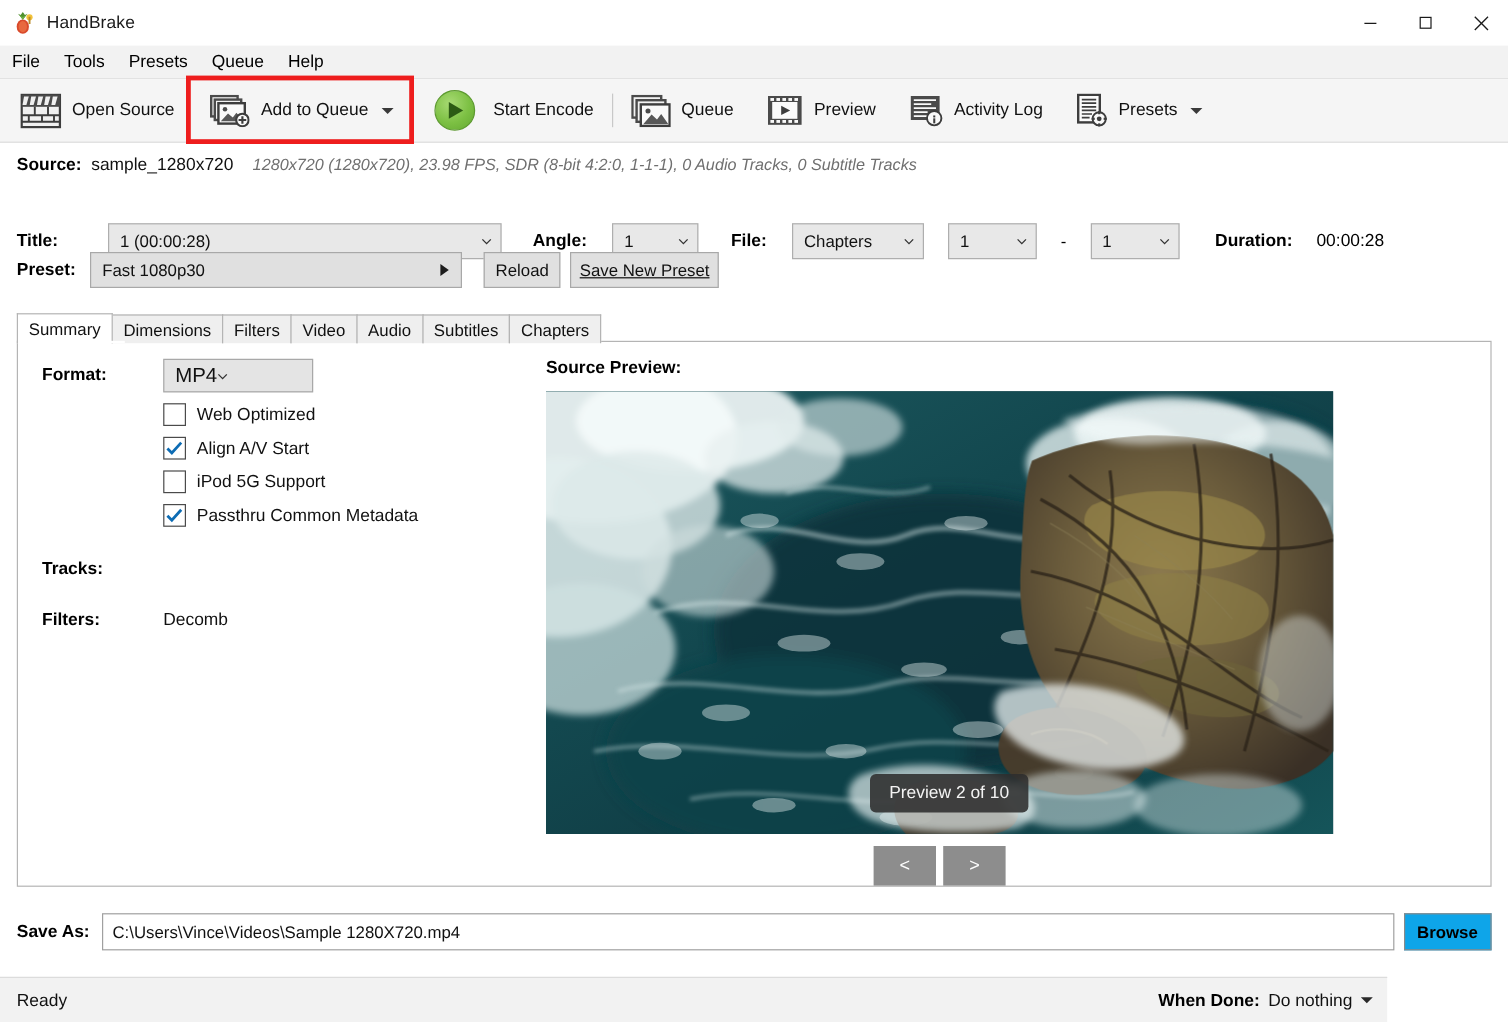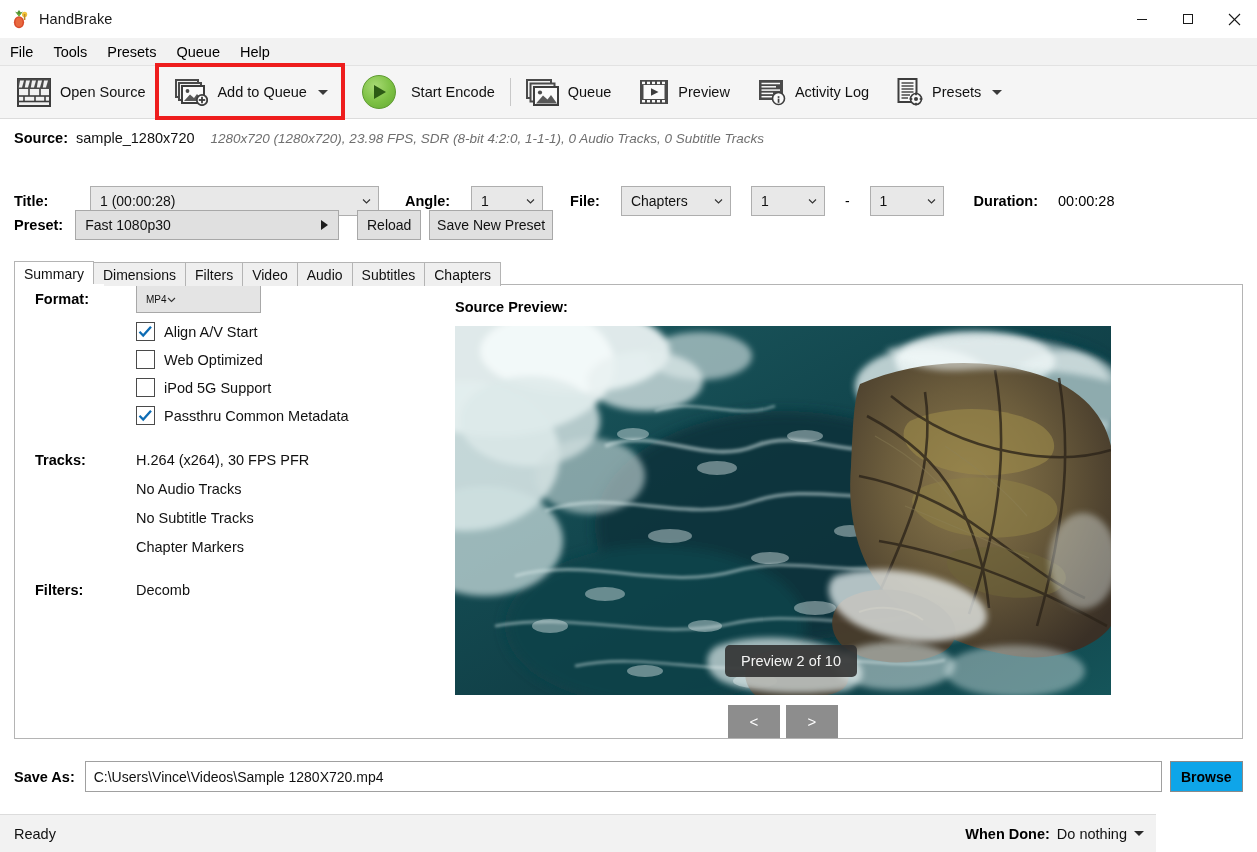--- a/index.html
+++ b/index.html
@@ -101,21 +101,21 @@
     width:9px; height:9px;
   }
   .chev svg { display:block; }
 
   
   .preset-row {
     position:absolute; left:0; top:210px; width:1257px; height:30px;
     display:flex; align-items:center; padding-left:14px;
   }
   .preset-combo {
-    position:relative; height:30px; width:264px; background:#e0e0e0;
+    position:relative; height:30px; width:310px; background:#e0e0e0;
     border:1px solid #a8a8a8; display:flex; align-items:center;
     padding:0 9px; font-size:14px; color:#111; margin-left:12px;
   }
   .preset-combo .arrow-right {
     position:absolute; right:10px; top:50%; transform:translateY(-50%);
     width:0;height:0;border-top:5px solid transparent;border-bottom:5px solid transparent;
     border-left:7px solid #1d1d1d;
   }
   .btn {
     height:30px; background:#e0e0e0; border:1px solid #a8a8a8;
@@ -139,28 +139,28 @@
   .tabpanel {
     position:absolute; left:14px; top:284px; width:1229px; height:455px;
     border:1px solid #b4b4b4; background:#ffffff; z-index:2;
   }
   .tabpanel-mask {
     position:absolute; left:15px; top:284px; width:89px; height:2px;
     background:#ffffff; z-index:7;
   }
 
   
-  .sum-left { position:absolute; left:20px; top:0; width:410px; }
+  .sum-left { position:absolute; left:20px; top:14px; width:410px; }
   .row-label { font-weight:bold; font-size:14.5px; color:#000; }
   .fmt-row { display:flex; align-items:flex-start; }
   .fmt-label { width:101px; padding-top:6px; }
   .fmt-combo {
     position:relative; width:125px; height:28px; background:#e4e4e4;
     border:1px solid #a8a8a8; display:flex; align-items:center;
-    padding:0 9px; font-size:10px; color:#111;
+    padding:0 9px; font-size:17px; color:#111;
   }
   .chk-row { display:flex; align-items:center; gap:9px; margin-top:9px; }
   .chk {
     width:19px; height:19px; border:1px solid #4a4a4a; background:#fff;
     display:flex; align-items:center; justify-content:center; flex:0 0 auto;
   }
   .chk svg { display:block; }
   .chk-label { font-size:14.5px; color:#111; }
   .chklist { margin-left:101px; margin-top:5px; }
 
@@ -409,21 +409,21 @@
   <div class="source-row">
     <div class="inner">
       <span class="lbl-bold">Source:</span>
       <span class="src-name">sample_1280x720</span>
       <span class="src-meta">1280x720 (1280x720), 23.98 FPS, SDR (8-bit 4:2:0, 1-1-1), 0 Audio Tracks, 0 Subtitle Tracks</span>
     </div>
   </div>
 
   <div class="title-row">
     <span class="lbl-fixed" style="width:64px;">Title:</span>
-    <div class="combo" style="width:289px;">
+    <div class="combo" style="width:328px;">
       <span>1 (00:00:28)</span>
       <span class="chev">
         <svg width="9" height="9" viewBox="0 0 9 9">
             <polyline points="1,3 4.5,6.5 8,3" fill="none" stroke="#333" stroke-width="1.1"></polyline>
           </svg>
       </span>
     </div>
     <span class="lbl-fixed" style="margin-left:14px;">Angle:</span>
     <div class="combo" style="width:72px;margin-left:9px;">
       <span>1</span>
@@ -463,21 +463,21 @@
     <span style="margin-left:8px;font-size:14.5px;">00:00:28</span>
   </div>
 
   <div class="preset-row">
     <span class="lbl-fixed">Preset:</span>
     <div class="preset-combo">
       <span>Fast 1080p30</span>
       <span class="arrow-right"></span>
     </div>
     <div class="btn" style="margin-left:18px;width:64px;">Reload</div>
-    <div class="btn" style="margin-left:8px;width:124px;">Save New Preset</div>
+    <div class="btn" style="margin-left:8px;width:124px;text-decoration:underline;">Save New Preset</div>
   </div>
 
   <div class="tabstrip">
     <div class="tab active">Summary</div>
     <div class="tab">Dimensions</div>
     <div class="tab">Filters</div>
     <div class="tab">Video</div>
     <div class="tab">Audio</div>
     <div class="tab">Subtitles</div>
     <div class="tab">Chapters</div>
@@ -494,53 +494,47 @@
           <span class="chev">
             <svg width="9" height="9" viewBox="0 0 9 9">
                 <polyline points="1,3 4.5,6.5 8,3" fill="none" stroke="#333" stroke-width="1.1"></polyline>
               </svg>
           </span>
         </div>
       </div>
 
       <div class="chklist">
         <div class="chk-row">
+          <span class="chk"></span>
+          <span class="chk-label">Web Optimized</span>
+        </div>
+        <div class="chk-row">
           <span class="chk">
             <svg width="15" height="13" viewBox="0 0 15 13">
                 <polyline points="1.5,6.8 5.2,10.5 13,1.8" fill="none" stroke="#0d6cb4" stroke-width="2.3"></polyline>
               </svg>
           </span>
           <span class="chk-label">Align A/V Start</span>
-        </div>
-        <div class="chk-row">
-          <span class="chk"></span>
-          <span class="chk-label">Web Optimized</span>
         </div>
         <div class="chk-row">
           <span class="chk"></span>
           <span class="chk-label">iPod 5G Support</span>
         </div>
         <div class="chk-row">
           <span class="chk">
             <svg width="15" height="13" viewBox="0 0 15 13">
                 <polyline points="1.5,6.8 5.2,10.5 13,1.8" fill="none" stroke="#0d6cb4" stroke-width="2.3"></polyline>
               </svg>
           </span>
           <span class="chk-label">Passthru Common Metadata</span>
         </div>
       </div>
 
       <div class="info-block" style="margin-top:27px;">
         <span class="info-label">Tracks:</span>
-        <div class="info-vals">
-          <div>H.264 (x264), 30 FPS PFR</div>
-          <div>No Audio Tracks</div>
-          <div>No Subtitle Tracks</div>
-          <div>Chapter Markers</div>
-        </div>
       </div>
 
       <div class="info-block" style="margin-top:27px;">
         <span class="info-label">Filters:</span>
         <div class="info-vals">
           <div>Decomb</div>
         </div>
       </div>
 
     </div>

